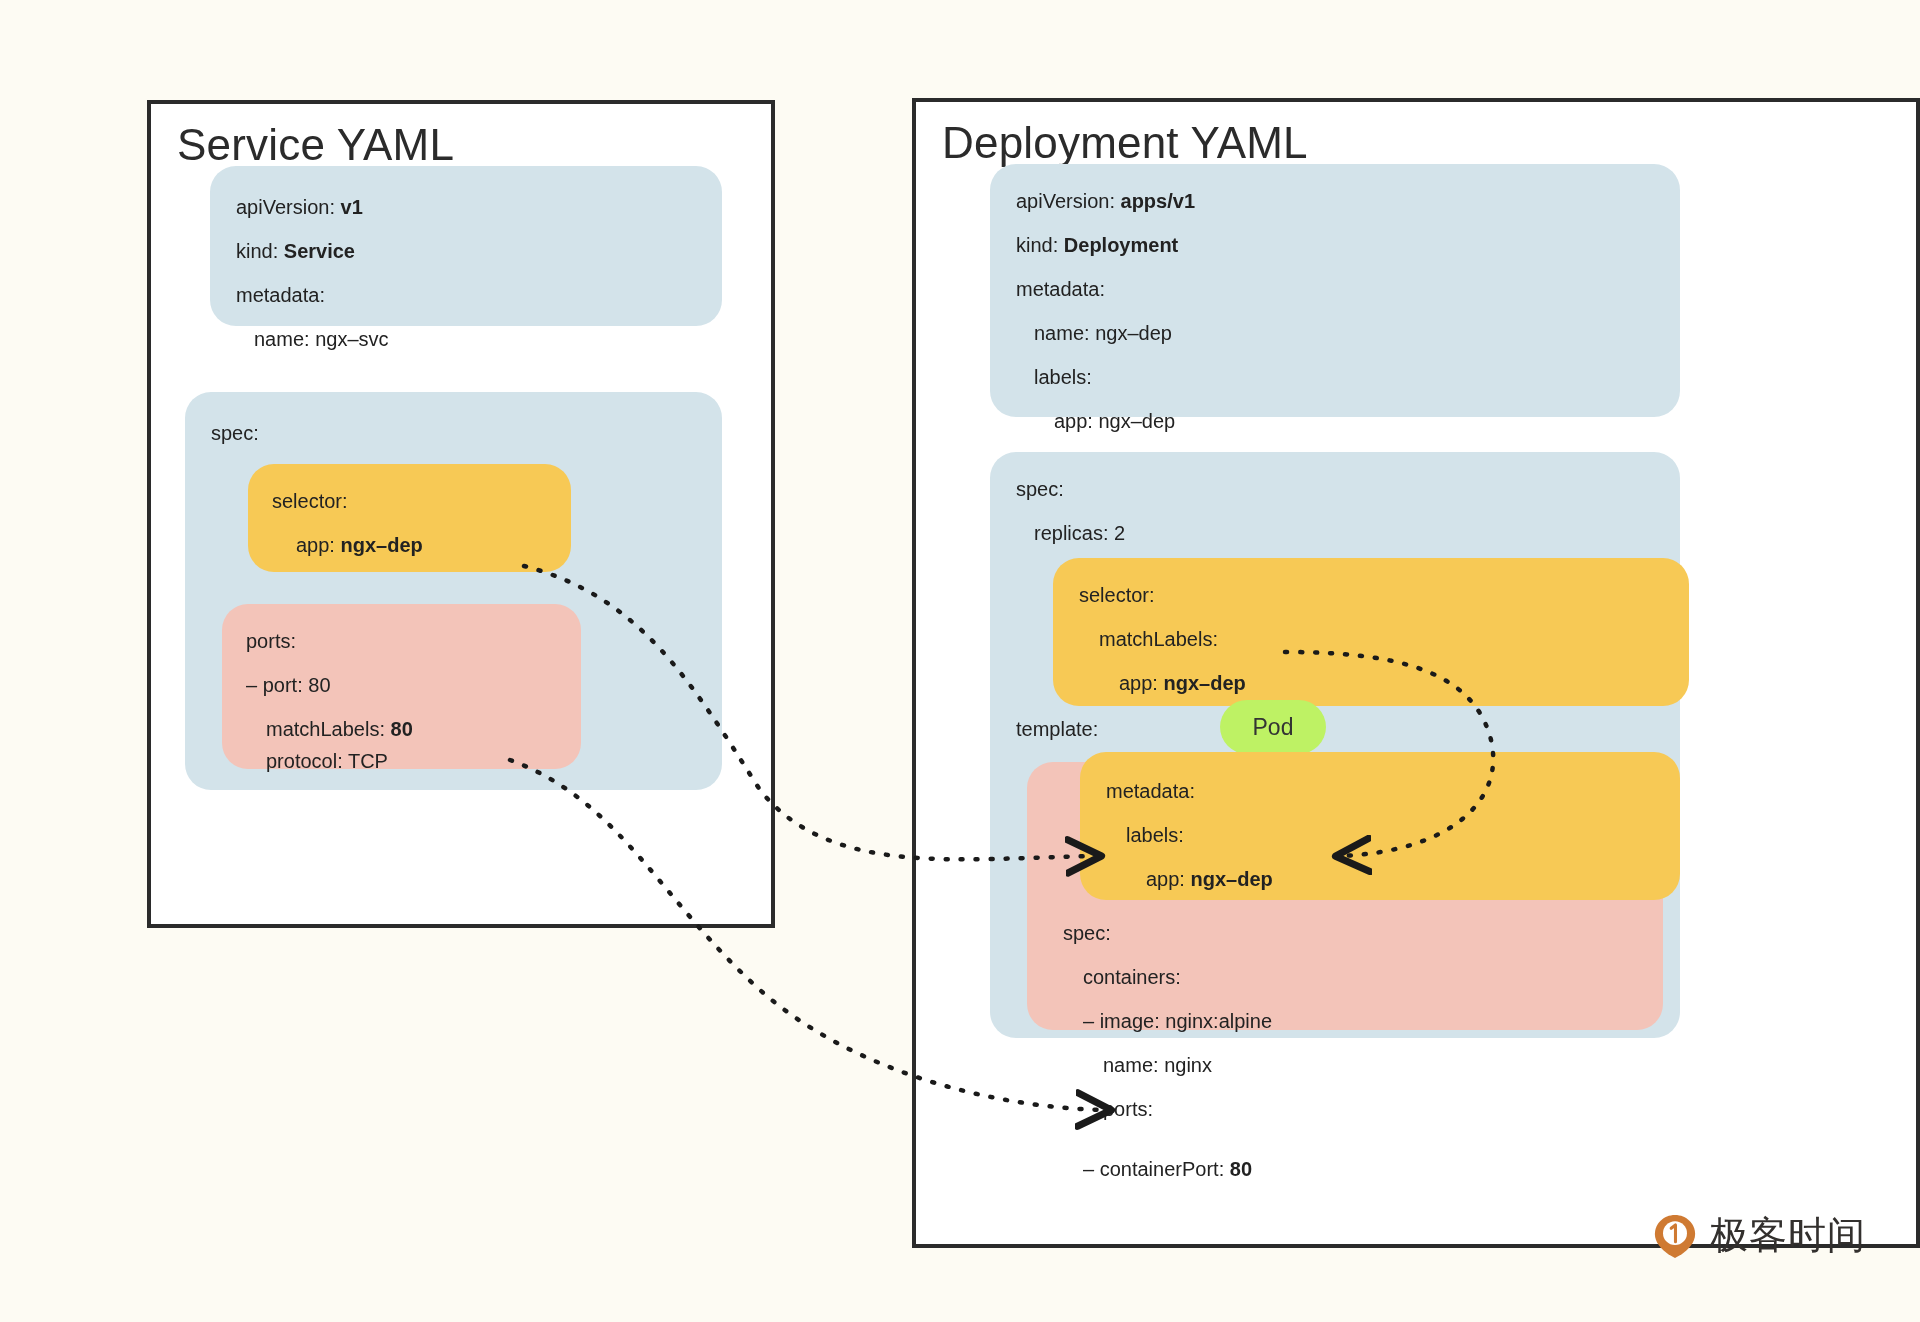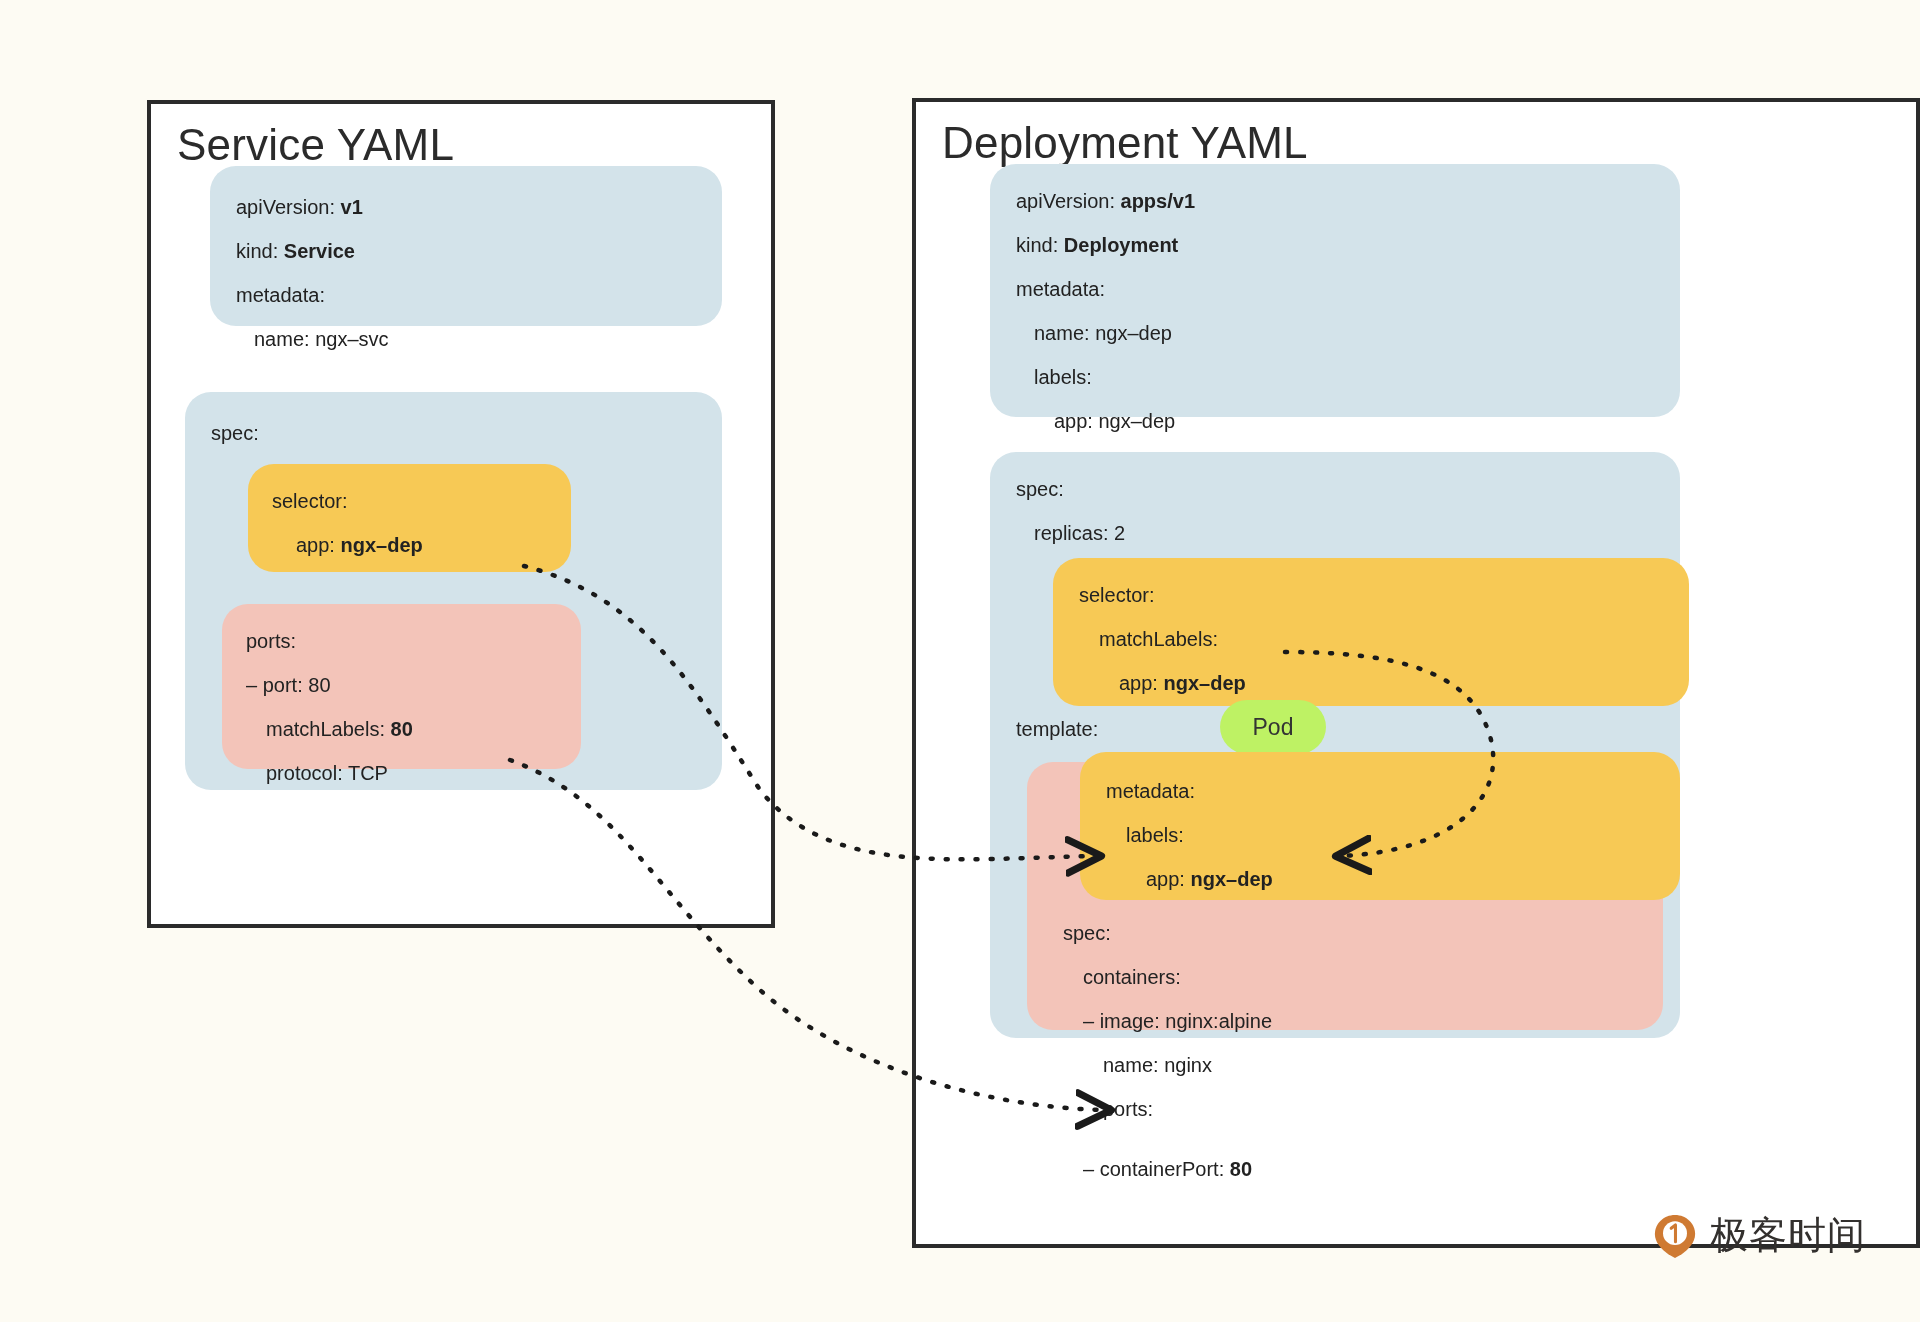--- a/index.html
+++ b/index.html
@@ -134,21 +134,21 @@
       <div class="blk pink" style="left:37px; top:212px; width:359px; height:165px;">
         <div class="line" style="left:24px; top:22px;">ports:</div>
         <div class="line" style="left:24px; top:66px;">
           <span>– port:</span>
           <span>80</span>
         </div>
         <div class="line" style="left:44px; top:110px;">
           <span>matchLabels:</span>
           <b>80</b>
         </div>
-        <div class="line" style="left:44px; top:154px;">
+        <div class="line" style="left:44px; top:142px;">
           <span>protocol:</span>
           <span>TCP</span>
         </div>
       </div>
     </div>
   </div>
 
   <div class="panel" id="deployment-panel">
     <div class="panel-title">Deployment YAML</div>
 

